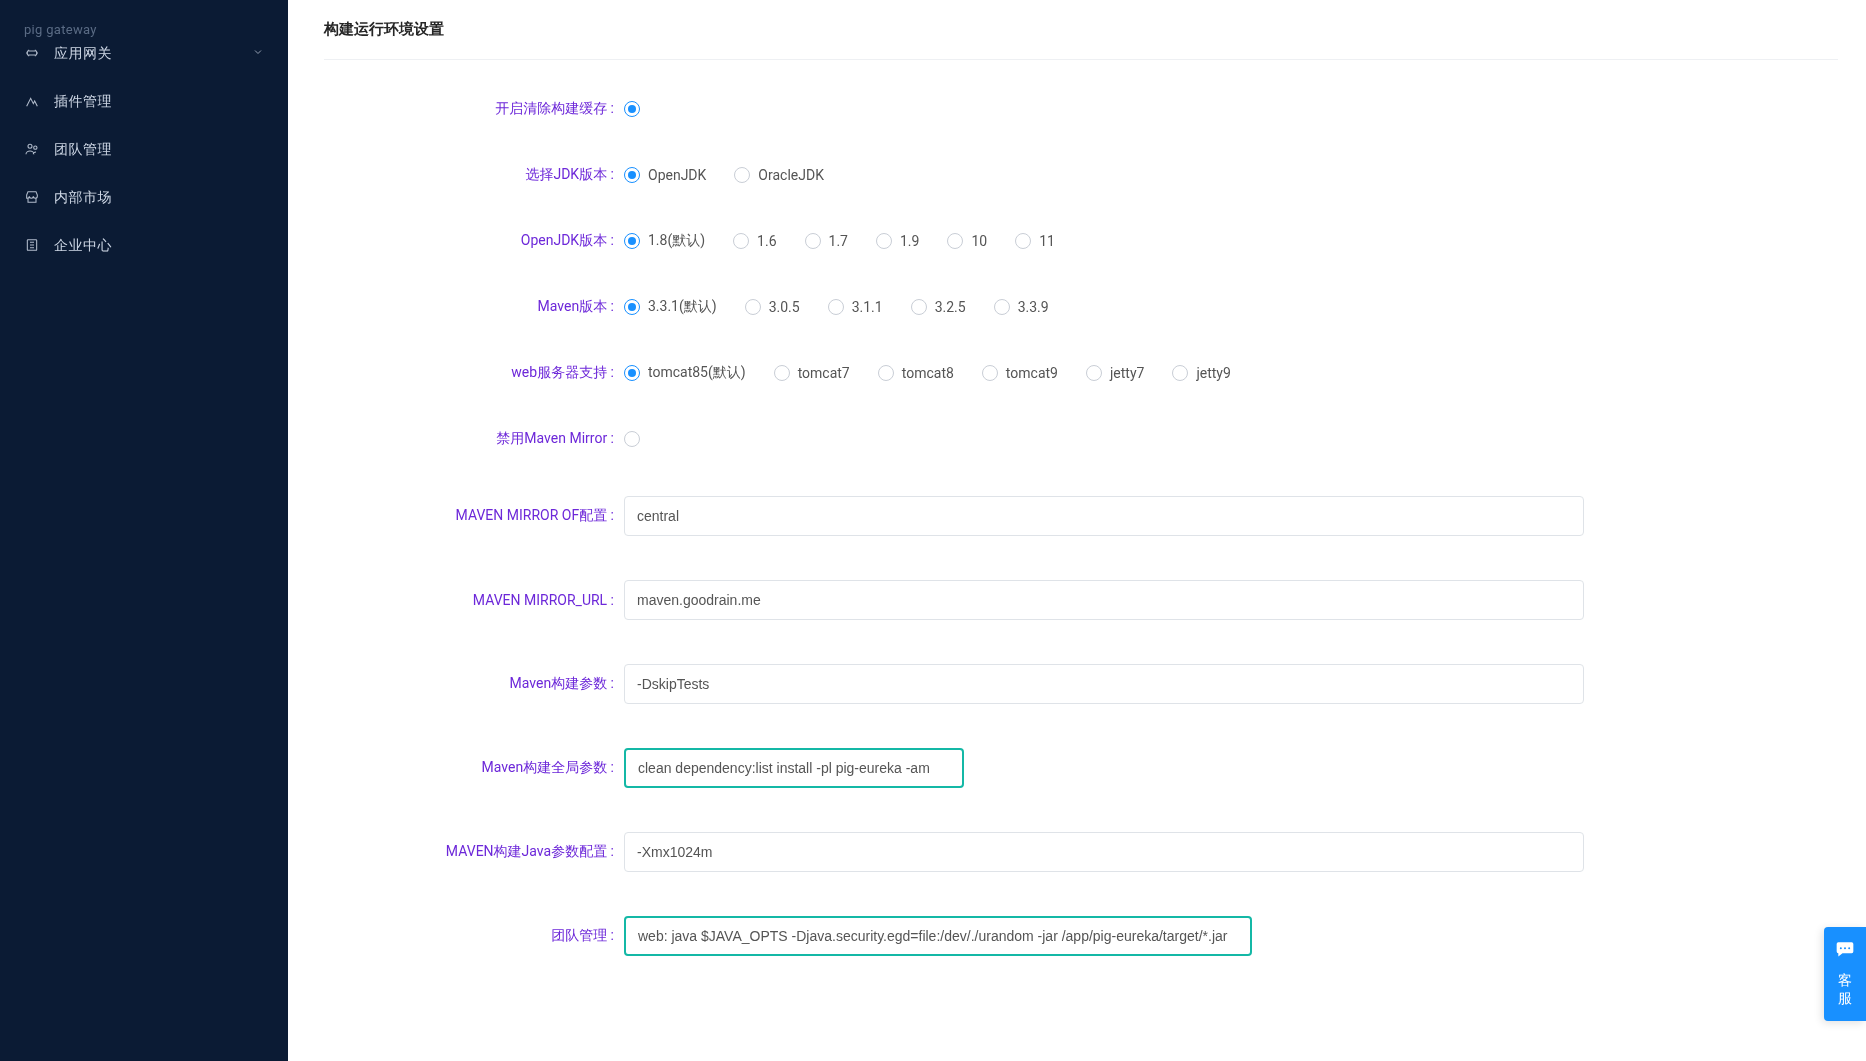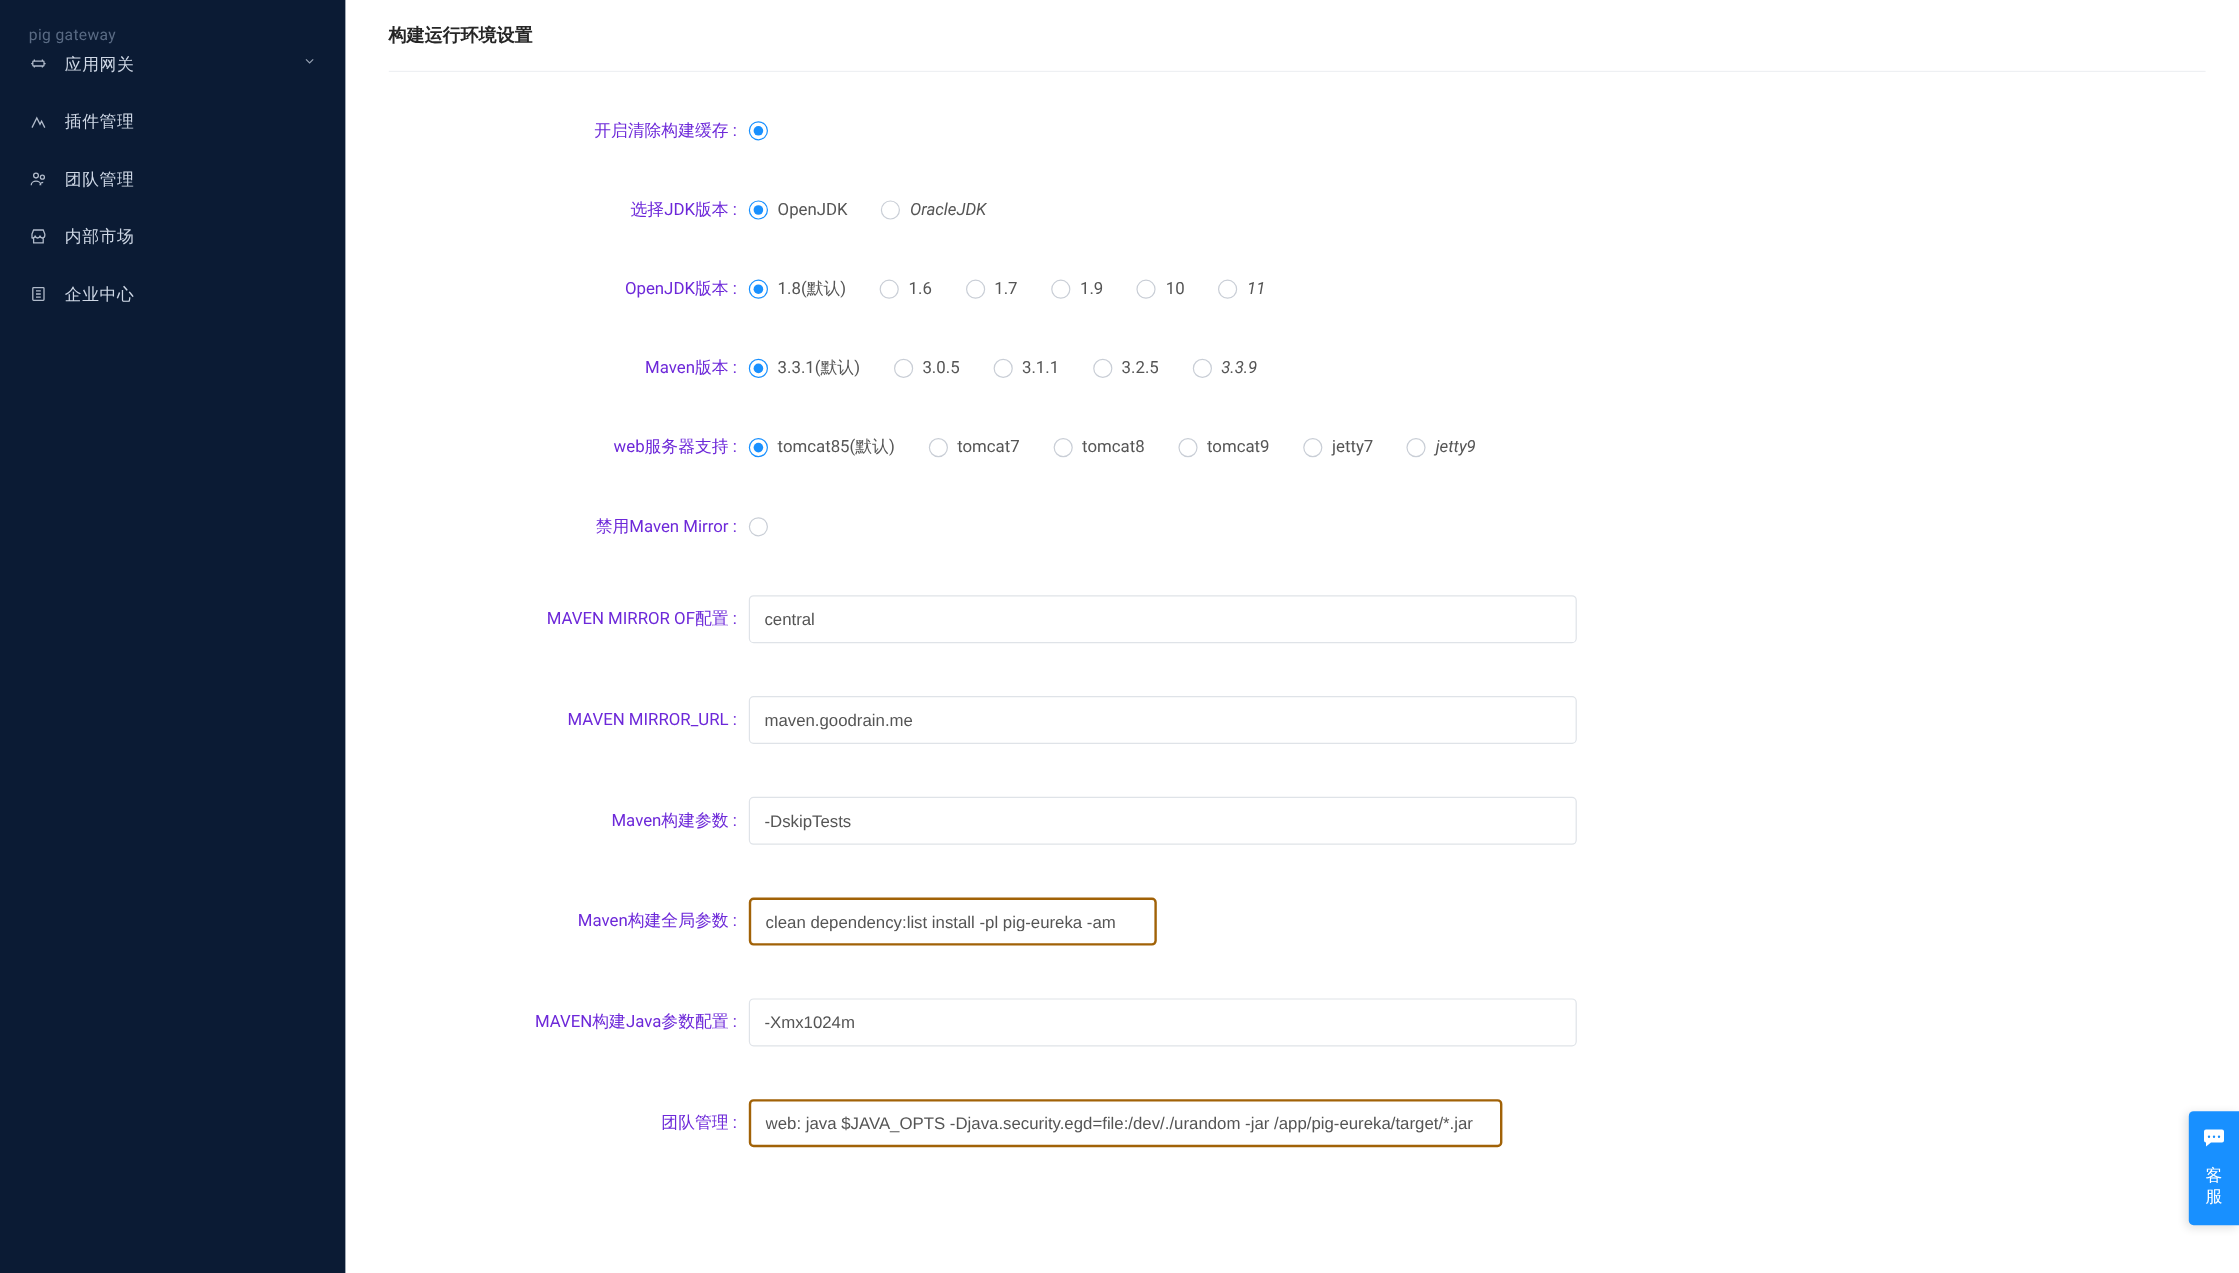--- a/index.html
+++ b/index.html
@@ -78,42 +78,42 @@
       font-size: 14px;
     }
     .form-control { display: flex; align-items: center; flex-wrap: wrap; }
 
     
     .radio {
       display: inline-flex; align-items: center;
       margin-right: 28px; cursor: pointer;
       color: #555; font-size: 14px;
     }
-    .radio:last-child { margin-right: 0; font-style: italic; }
+    .radio:last-child { margin-right: 0; }
     .radio-box {
       width: 16px; height: 16px; border-radius: 50%;
       border: 1px solid #c9ced6; margin-right: 8px;
       position: relative; background: #fff;
     }
     .radio.selected .radio-box { border-color: #1890ff; }
     .radio.selected .radio-box::after {
       content: ""; position: absolute; inset: 3px;
       background: #1890ff; border-radius: 50%;
     }
     .radio-label { white-space: nowrap; }
 
     
     .text-input {
-      width: 690px; height: 40px;
+      width: 960px; height: 40px;
       border: 1px solid #dfe3e8; border-radius: 4px;
       padding: 0 12px; font-size: 14px; color: #555;
       background: #fff; outline: none;
     }
     .text-input.highlight {
-      border: 2px solid #a16207;
+      border: 2px solid #14b8a6;
       box-shadow: 0 0 0 0 rgba(232,107,58,0);
     }
 
     
     .support-tab {
       position: fixed; right: 0; bottom: 40px;
       width: 42px; background: #1890ff; color: #fff;
       border-top-left-radius: 4px; border-bottom-left-radius: 4px;
       padding: 12px 0 14px; text-align: center;
       display: flex; flex-direction: column; align-items: center;

